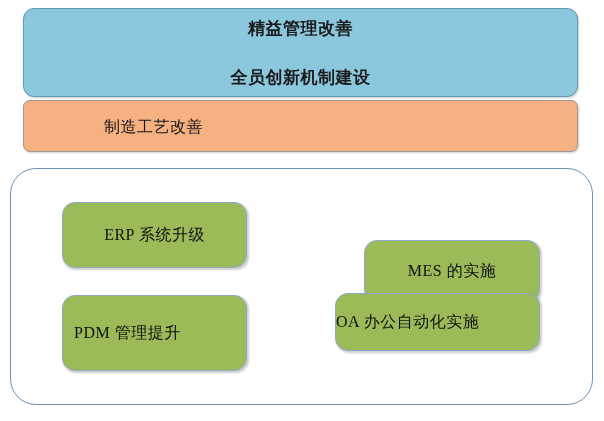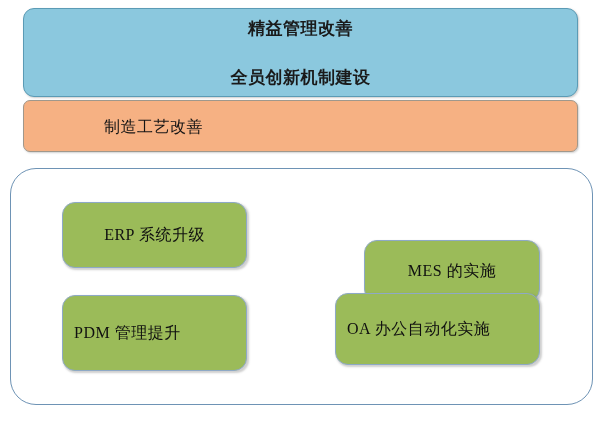--- a/index.html
+++ b/index.html
@@ -96,21 +96,21 @@
     display: flex;
     align-items: center;
     font-size: 16px;
     color: #101010;
     letter-spacing: 0.5px;
     white-space: nowrap;
   }
   .green-box.g0 { left: 62px;  top: 202px; width: 185px; height: 66px; justify-content: center; }
   .green-box.g1 { left: 364px; top: 212px; width: 176px; height: 62px; justify-content: center; margin-top: 28px; }
   .green-box.g2 { left: 62px;  top: 295px; width: 185px; height: 76px; justify-content: flex-start; padding-left: 11px; }
-  .green-box.g3 { left: 335px; top: 293px; width: 205px; height: 72px; justify-content: flex-start; padding-left: 11px; }
+  .green-box.g3 { left: 335px; top: 293px; width: 205px; height: 58px; justify-content: flex-start; }
 </style>
 </head>
 <body>
 
 <div id="canvas">
 
   <div class="blue-band">
     <div class="blue-line">精益管理改善</div>
     <div class="blue-line">全员创新机制建设</div>
   </div>

